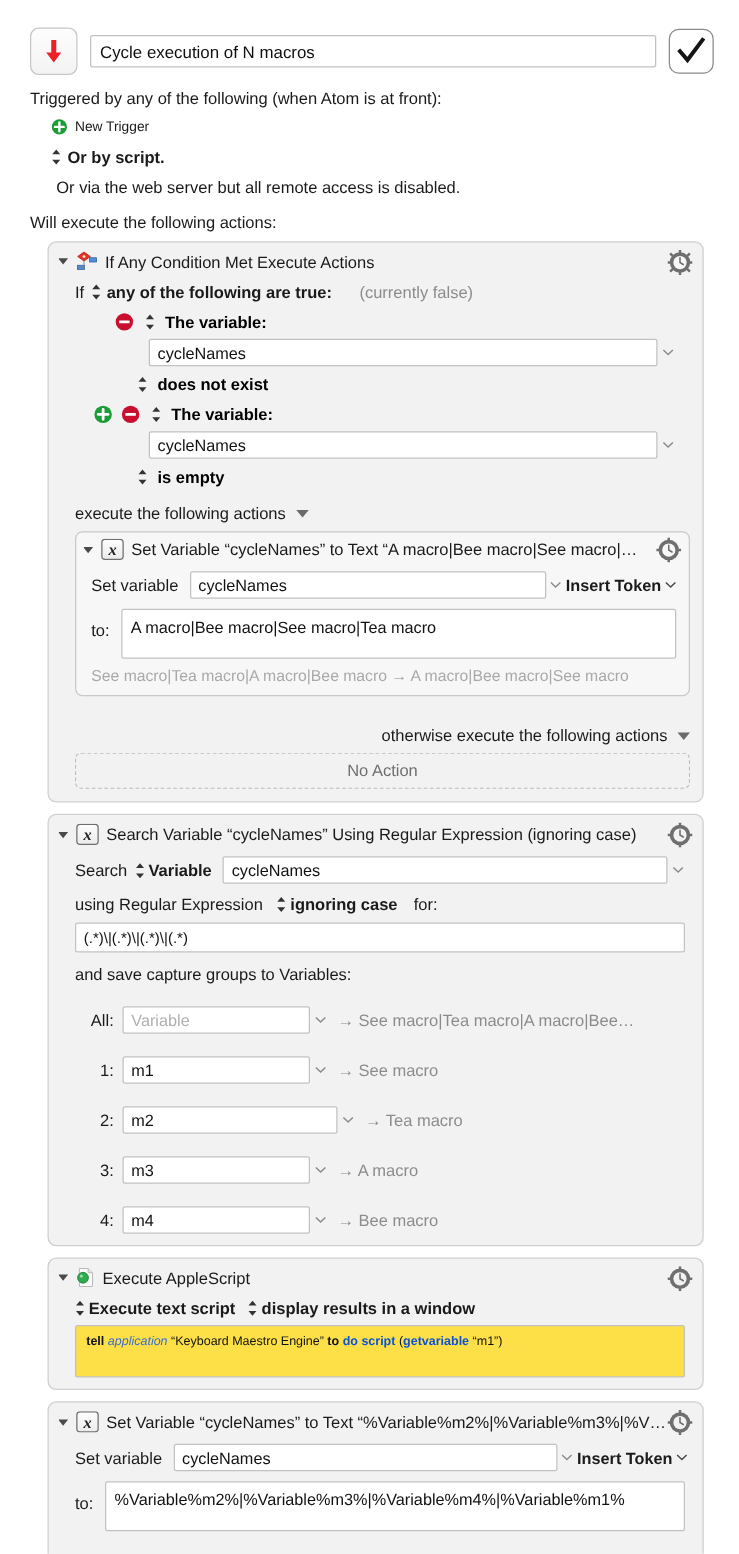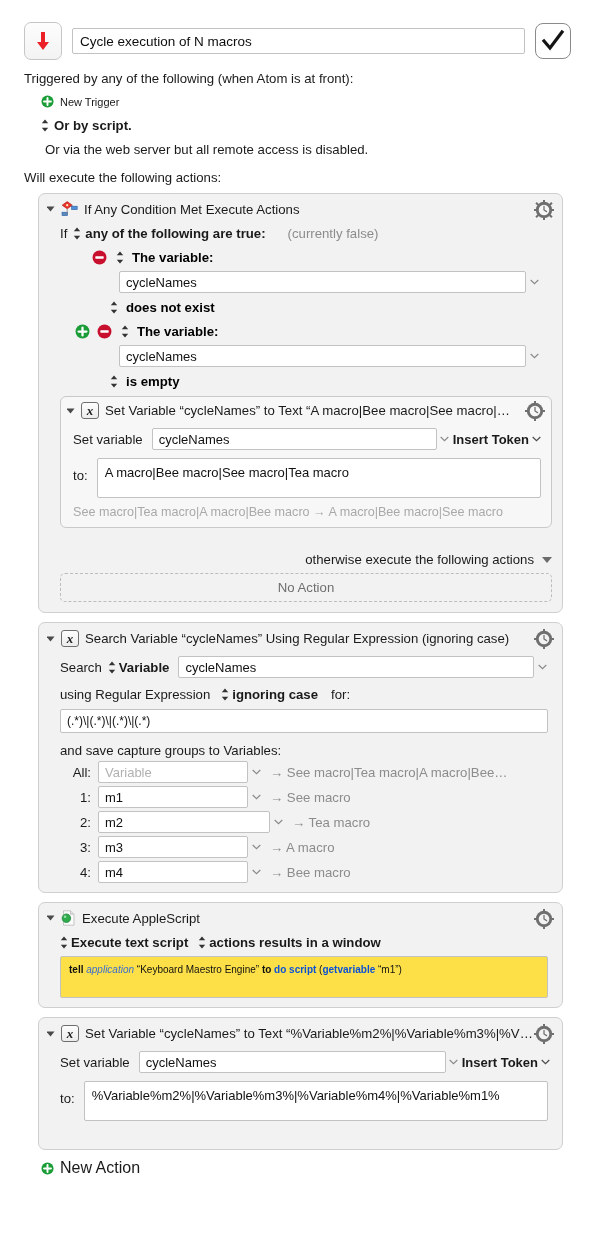--- a/index.html
+++ b/index.html
@@ -150,21 +150,21 @@
     font-size: 13px; font-weight:bold; color:#222; flex:0 0 auto;
     line-height: 1;
   }
   .hint {
     font-size: 12.6px; color:#a9a9a9; margin-top:7px; white-space:nowrap;
     overflow:hidden;
   }
   .insert-token { font-size:13px; font-weight:bold; color:#1a1a1a; white-space:nowrap; }
 
   
-  .cg-row { display:flex; align-items:center; margin-top:3px; font-size:13.2px; }
+  .cg-row { display:flex; align-items:center; margin-top:18px; font-size:13.2px; }
   .cg-num { width: 38px; text-align:right; padding-right:7px; color:#1a1a1a; }
   .cg-res { color:#8c8c8c; margin-left:6px; white-space:nowrap; overflow:hidden; }
 
   
   .script-box {
     border:1px solid #c2c2c2; background:#fde047; border-radius:2px;
     font-family: "Liberation Sans", sans-serif;
     font-size: 10px; padding: 7px 8px; margin-top:6px; height: 42px;
     white-space: nowrap; overflow:hidden;
   }
@@ -317,20 +317,24 @@
         </div>
       </div>
       <div class="cond-row cond-indent2" style="margin-top:7px;">
         <svg width="8" height="13" viewBox="0 0 8 13">
           <path d="M4 0.5 L7.2 4.3 H0.8 Z" fill="#333"></path>
             <path d="M4 12.5 L7.2 8.7 H0.8 Z" fill="#333"></path>
         </svg>
         <span class="bold" style="margin-left:3px;">is empty</span>
       </div>
 
+      <div class="exec-label" style="padding-left:13px; margin-top:14px;">
+        <span>execute the following actions</span>
+        <span class="tri-down"></span>
+      </div>
 
       <div class="nested-card" style="margin-left:13px; margin-top:7px;">
         <svg class="gear" width="20" height="20" viewBox="0 0 20 20" style="top:4px; right:6px;">
           <g fill="#6f6f6f">
             <circle cx="10" cy="10" r="8.2"></circle>
             <rect x="9" y="0" width="2" height="3.4"></rect>
               <rect x="9" y="16.6" width="2" height="3.4"></rect>
             <rect x="0" y="9" width="3.4" height="2"></rect>
               <rect x="16.6" y="9" width="3.4" height="2"></rect>
           </g>
@@ -499,21 +503,21 @@
       <div class="row mt" style="padding-left:13px;">
         <svg width="8" height="13" viewBox="0 0 8 13">
           <path d="M4 0.5 L7.2 4.3 H0.8 Z" fill="#333"></path>
             <path d="M4 12.5 L7.2 8.7 H0.8 Z" fill="#333"></path>
         </svg>
         <span class="bold" style="margin-left:3px;">Execute text script</span>
         <svg width="8" height="13" viewBox="0 0 8 13" style="margin-left:10px;">
           <path d="M4 0.5 L7.2 4.3 H0.8 Z" fill="#333"></path>
             <path d="M4 12.5 L7.2 8.7 H0.8 Z" fill="#333"></path>
         </svg>
-        <span class="bold" style="margin-left:3px;">actions results in a window</span>
+        <span class="bold" style="margin-left:3px;">display results in a window</span>
       </div>
       <div style="padding-left:13px; padding-right:4px;">
         <div class="script-box">
           <span class="as-kw">tell </span><span class="as-app">application</span><span class="as-str"> “Keyboard Maestro Engine” </span><span class="as-kw">to </span><span class="as-blue">do script</span><span class="as-str"> (</span><span class="as-blue">getvariable</span><span class="as-str"> “m1”)</span>
         </div>
       </div>
     </div>
 
     <div class="action-card" style="padding-bottom:28px;">
       <svg class="gear" width="20" height="20" viewBox="0 0 20 20">

